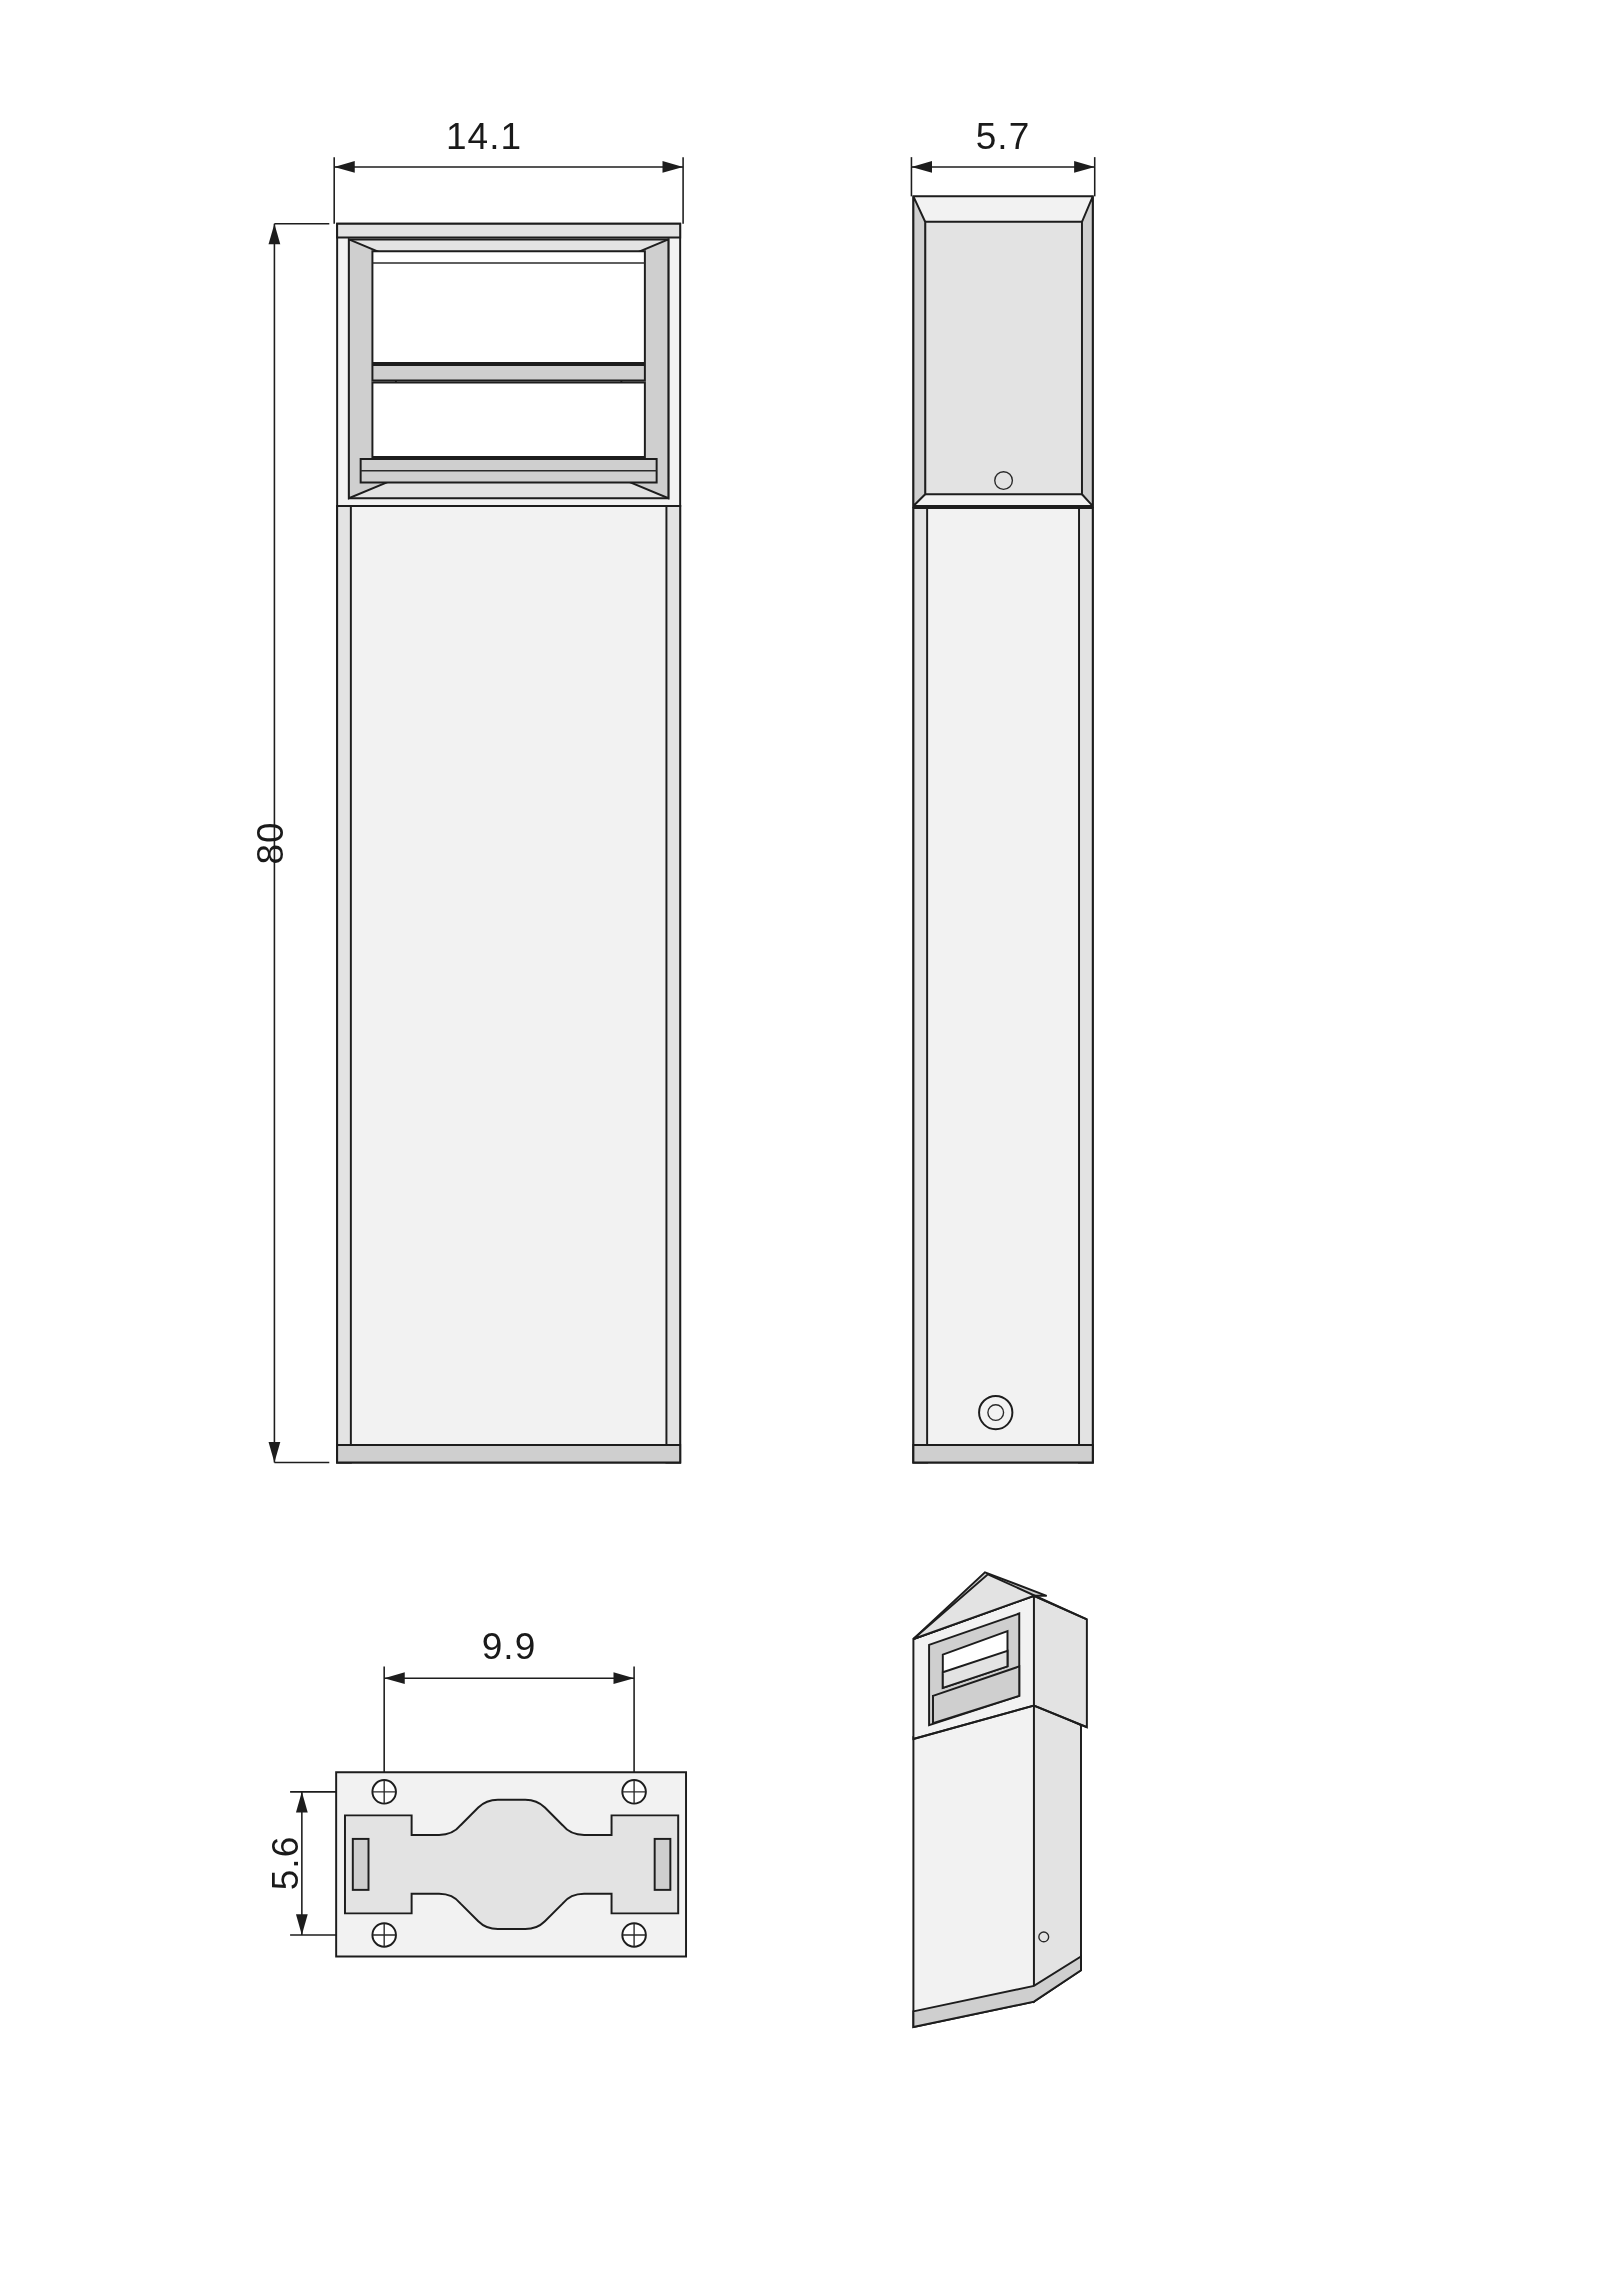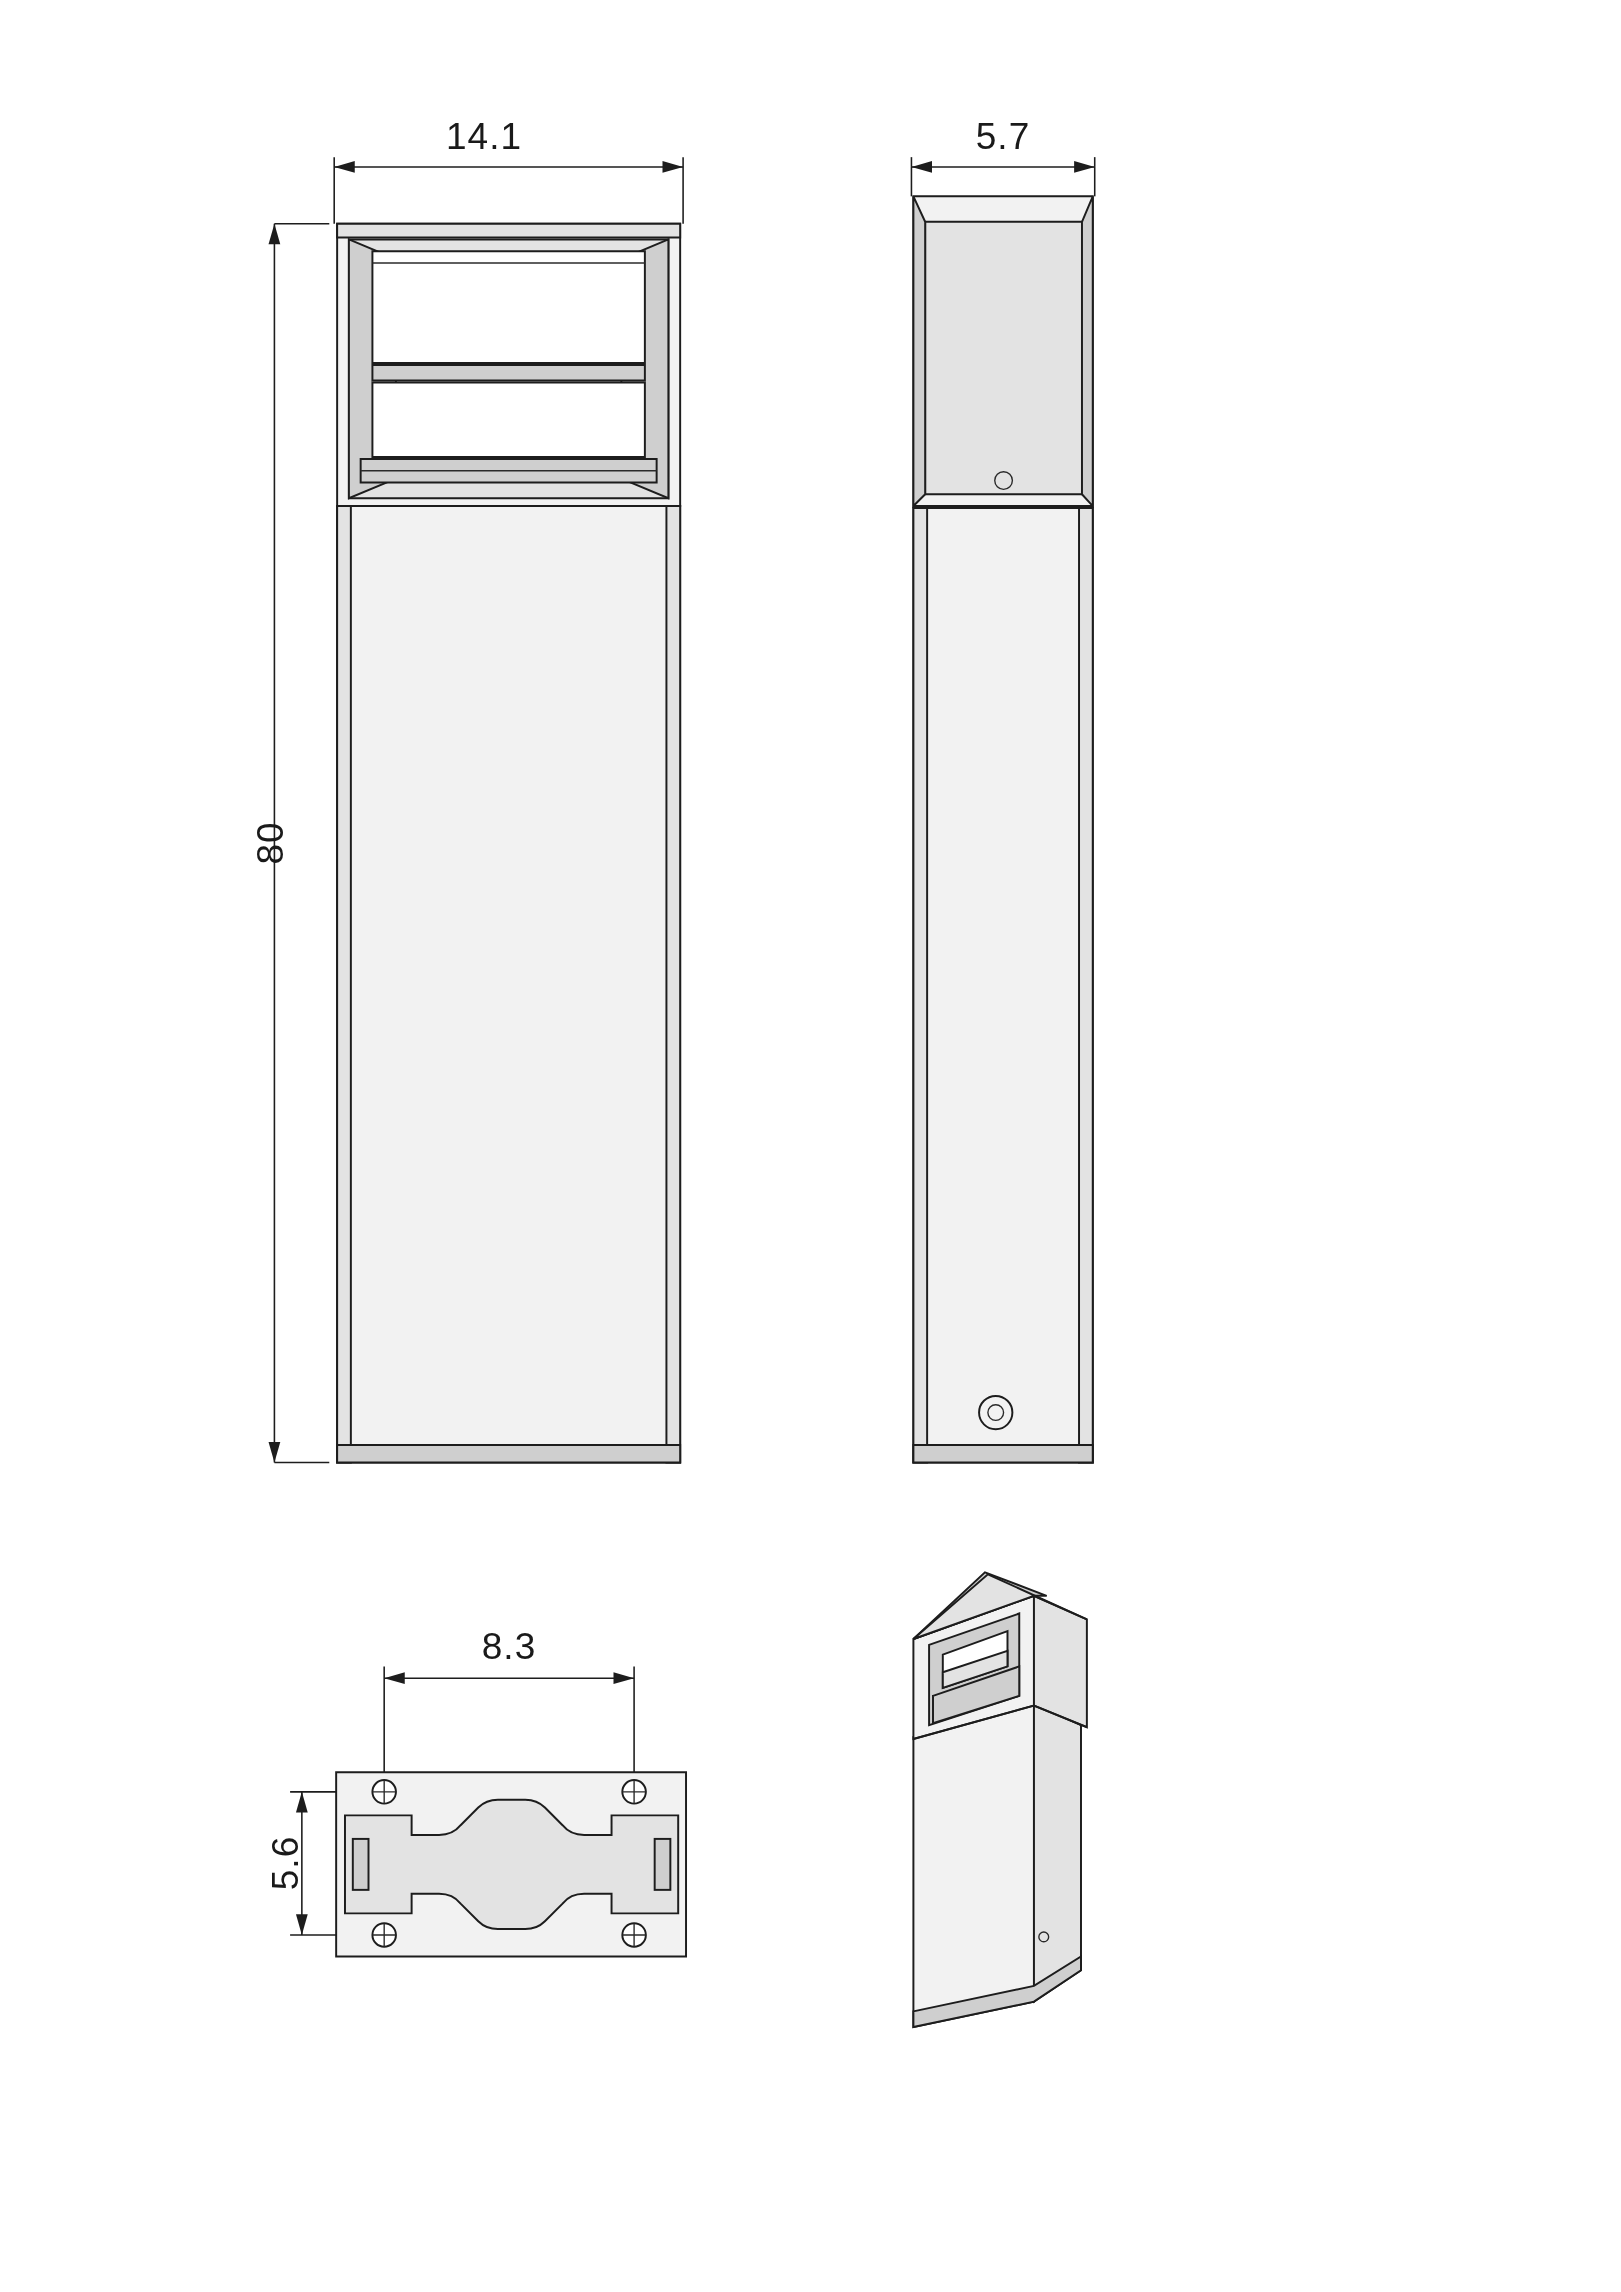--- a/index.html
+++ b/index.html
@@ -227,18 +227,18 @@
     </g>
 
   </svg>
 
   <div class="dim-text" style="left:484px; top:116px; transform:translateX(-50%);">14.1</div>
 
   <div class="dim-text vert" style="left:271px; top:843px; transform:translate(-50%,-50%) rotate(-90deg);">80</div>
 
   <div class="dim-text" style="left:1003px; top:116px; transform:translateX(-50%);">5.7</div>
 
-  <div class="dim-text" style="left:509px; top:1626px; transform:translateX(-50%);">8.3</div>
+  <div class="dim-text" style="left:509px; top:1626px; transform:translateX(-50%);">9.9</div>
 
   <div class="dim-text vert" style="left:286px; top:1863px; transform:translate(-50%,-50%) rotate(-90deg);">5.6</div>
 
 </div>
 
 
 </body></html>

